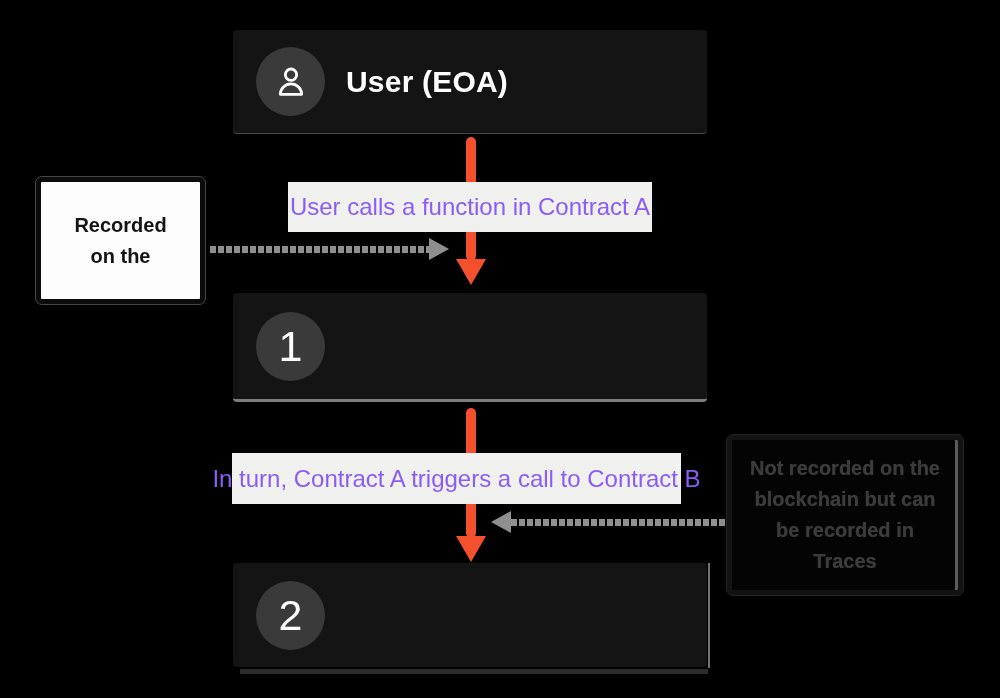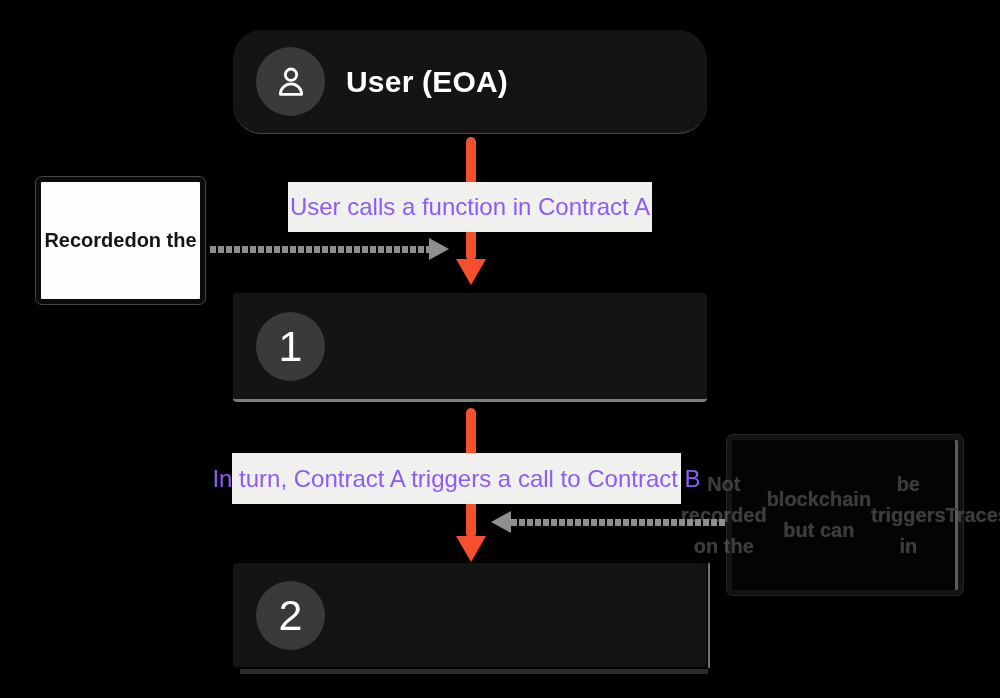--- a/index.html
+++ b/index.html
@@ -12,21 +12,21 @@
     position:absolute;left:233px;width:474px;height:104px;
     background:#141414;border-radius:4px;
     display:flex;align-items:center;padding-left:23px;box-sizing:border-box;gap:21px;
   }
   .node-title{color:#ffffff;font-size:30px;font-weight:bold;letter-spacing:.2px;}
   .badge{
     width:69px;height:69px;border-radius:50%;background:#3a3a3a;flex:0 0 auto;
     display:flex;align-items:center;justify-content:center;
   }
   .badge-num{color:#ffffff;font-size:43px;font-weight:400;line-height:1;}
-  #user-box{top:30px;border-bottom:1px solid rgba(255,255,255,0.22);border-radius:29px;}
+  #user-box{top:30px;border-bottom:1px solid rgba(255,255,255,0.22);}
   #contract-a-box{top:293px;border-bottom:3px solid #7d7d7d;height:109px;}
   #contract-b-box{top:563px;}
   .b-shadow{position:absolute;left:240px;top:669px;width:468px;height:5px;background:#2c2c2c;}
   .b-edge{position:absolute;left:708px;top:563px;width:2px;height:105px;background:rgba(255,255,255,0.45);}
   
   .oshaft{position:absolute;width:10px;background:#f4502d;border-radius:5px;z-index:1;}
   #oshaft1{left:466px;top:137px;height:124px;}
   #oshaft2{left:466px;top:408px;height:130px;}
   .ohead{
     position:absolute;width:0;height:0;z-index:1;
@@ -56,21 +56,21 @@
     border-left:20px solid #8f8f8f;
   }
   #ghead-right{
     left:491px;top:511px;
     border-top:11px solid transparent;border-bottom:11px solid transparent;
     border-right:20px solid #8f8f8f;
   }
   
   .note{
     position:absolute;border-radius:6px;box-sizing:border-box;
-    display:flex;flex-direction:row;align-items:center;justify-content:center;
+    display:flex;flex-direction:column;align-items:center;justify-content:center;
     font-weight:bold;font-size:20px;text-align:center;
   }
   #note-left{
     left:36px;top:177px;width:169px;height:127px;
     background:#fdfdfd;border:5px solid #0b0b0b;
     outline:1px solid rgba(255,255,255,0.28);
     color:#141414;line-height:31px;
   }
   #note-right{
     left:727px;top:435px;width:236px;height:160px;
@@ -115,21 +115,21 @@
   </div>
 
   <div class="oshaft" id="oshaft2"></div>
   <div class="ohead" id="ohead2"></div>
 
   <div class="flow-label" id="flow-label-2">In turn, Contract A triggers a call to Contract B</div>
 
   <div class="note" id="note-right">
     <div>Not recorded on the</div>
     <div>blockchain but can</div>
-    <div>be triggers in</div>
+    <div>be recorded in</div>
     <div>Traces</div>
   </div>
   <div class="gshaft" id="gshaft-right"></div>
   <div class="ghead" id="ghead-right"></div>
 
   <div class="node" id="contract-b-box">
     <div class="badge">
       <div class="badge-num">2</div>
     </div>
   </div>

